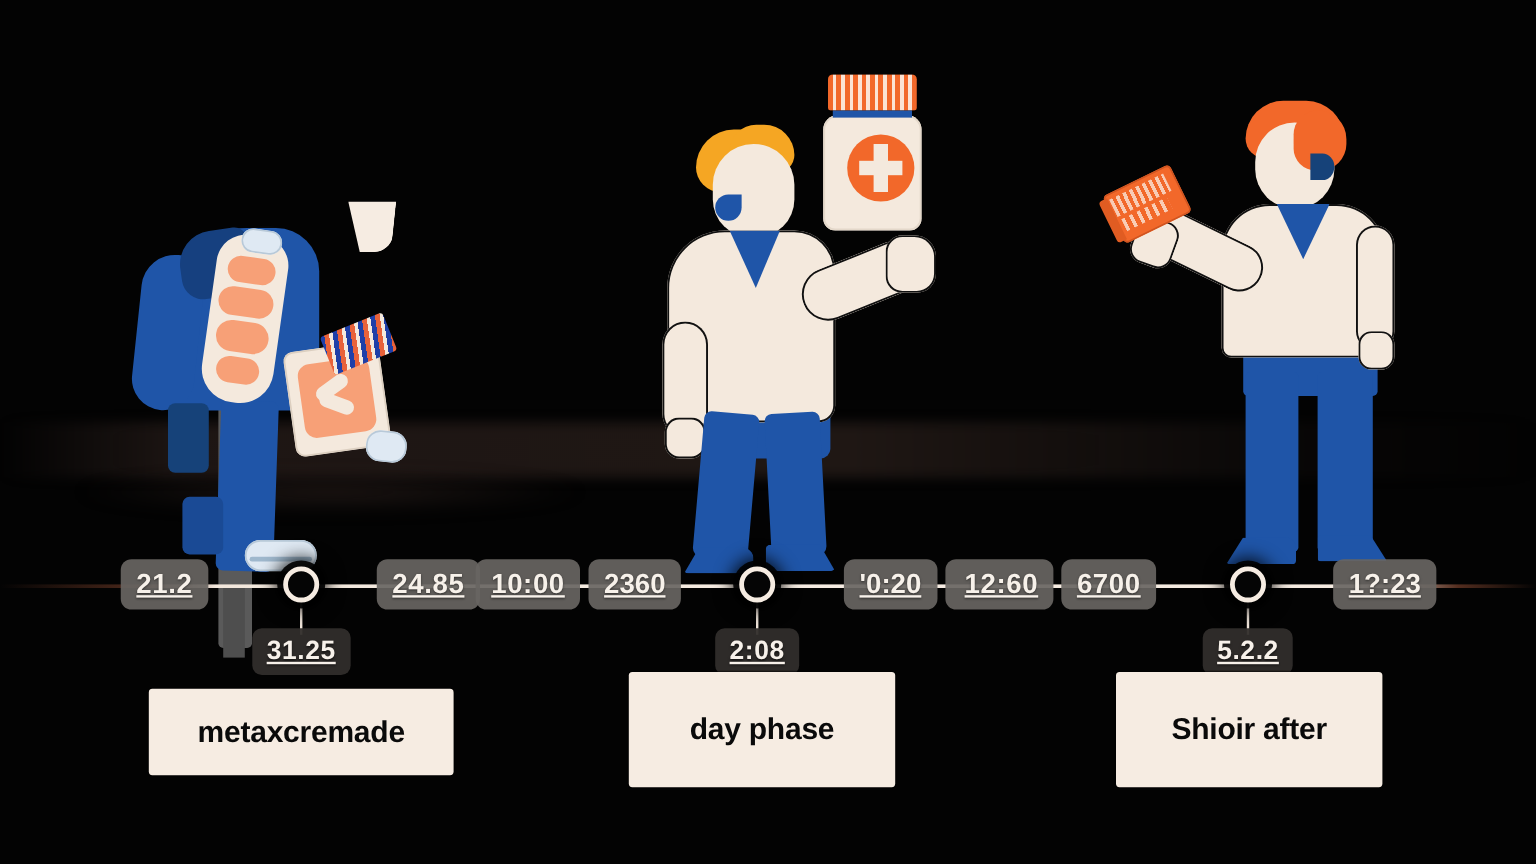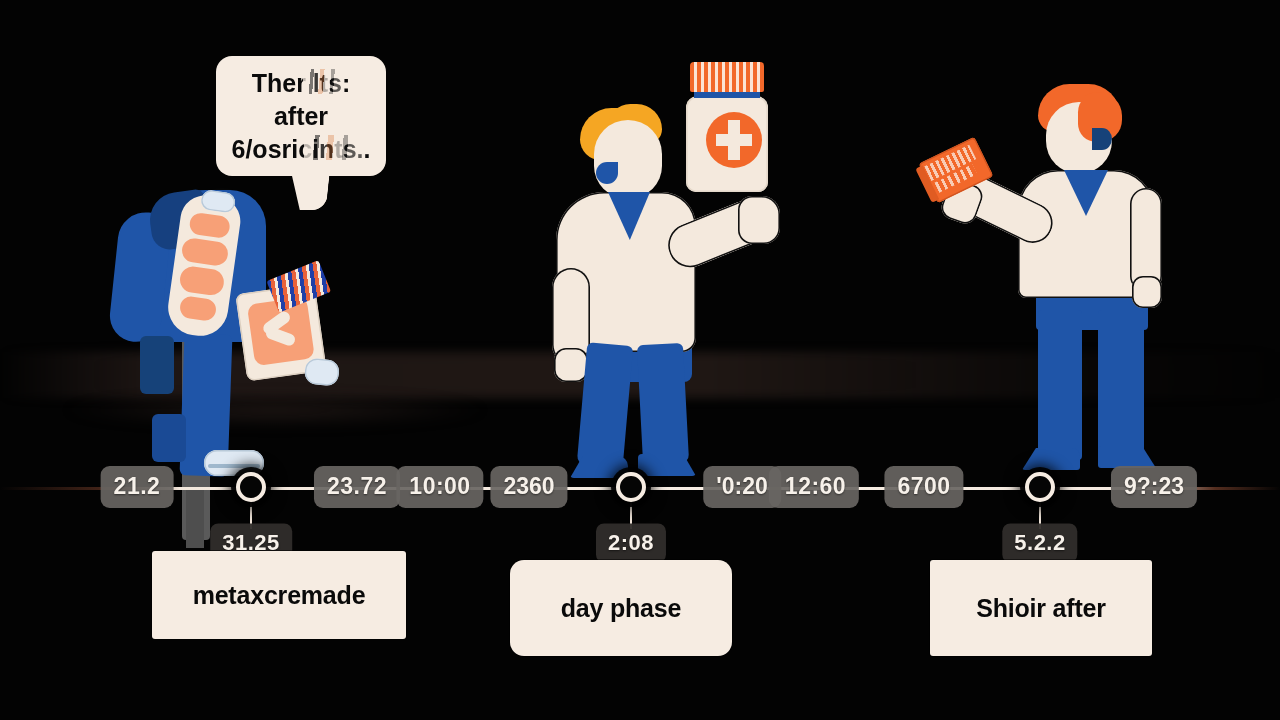--- a/index.html
+++ b/index.html
@@ -46,20 +46,21 @@
 
   .chip {
     position:absolute; top:487px; transform:translate(-50%,-50%);
     background:rgba(104,101,98,.92);
     color:#f7f1ea;
     border-radius:9px;
     padding:9px 13px 10px;
     font-size:23px; font-weight:700; letter-spacing:.5px;
     line-height:1; white-space:nowrap;
     text-shadow:0 1px 2px rgba(0,0,0,.5);
+    text-decoration:underline;
   }
   .chip.dark {
     background:rgba(48,45,43,.95);
     top:543px;
     border-radius:8px;
     font-size:22px;
     padding:8px 12px 9px;
   }
   .chip.garble { letter-spacing:0px; }
 
@@ -224,25 +225,20 @@
 </style>
 </head>
 <body>
 
 <div class="stage">
 
   <div class="bg-band"></div>
   <div class="bg-band2"></div>
 
   <div class="bubble-tail"></div>
-  <div class="bubble">
-    <div class="l glitch">Ther lts:</div>
-    <div class="l">after</div>
-    <div class="l glitch">6/osricints..</div>
-  </div>
 
   <div class="fig" id="left-figure">
     <div id="lf-pole"></div>
     <div id="lf-pole2"></div>
     <div id="lf-head-dark"></div>
     <div id="lf-torso"></div>
     <div id="lf-arm-l"></div>
     <div id="lf-shoulder"></div>
     <div id="lf-leg2"></div>
     <div id="lf-leg"></div>
@@ -328,37 +324,37 @@
 
   <div class="node-stem" style="left:251px;"></div>
   <div class="node-stem" style="left:631px;"></div>
   <div class="node-stem" style="left:1040px;"></div>
 
   <div class="node" style="left:251px;"></div>
   <div class="node" style="left:631px;"></div>
   <div class="node" style="left:1040px;"></div>
 
   <div class="chip" style="left:137px;">21.2</div>
-  <div class="chip" style="left:357px;">23.72</div>
+  <div class="chip" style="left:357px;">24.85</div>
   <div class="chip" style="left:440px;">10:00</div>
   <div class="chip garble" style="left:529px;">2360</div>
   <div class="chip garble" style="left:742px;">'0:20</div>
-  <div class="chip" style="left:814px;padding-left:16px;">12:60</div>
+  <div class="chip" style="left:833px;padding-left:16px;">12:60</div>
   <div class="chip" style="left:924px;">6700</div>
-  <div class="chip garble" style="left:1154px;">9?:23</div>
+  <div class="chip garble" style="left:1154px;">1?:23</div>
 
   <div class="chip dark" style="left:251px;">31.25</div>
   <div class="chip dark" style="left:631px;">2:08</div>
   <div class="chip dark" style="left:1040px;">5.2.2</div>
 
-  <div class="caption" style="left:124px;top:551px;width:254px;height:88px;margin-left:28px;">
+  <div class="caption" style="left:124px;top:574px;width:254px;height:72px;">
     <div>
       <div>metaxcremade</div>
     </div>
   </div>
-  <div class="caption" style="left:510px;top:560px;width:222px;height:96px;border-radius:14px;">
+  <div class="caption" style="left:524px;top:560px;width:222px;height:96px;">
     <div>day phase</div>
   </div>
   <div class="caption" style="left:930px;top:560px;width:222px;height:96px;">
     <div>Shioir after</div>
   </div>
 
 </div>
 
 </body></html>

